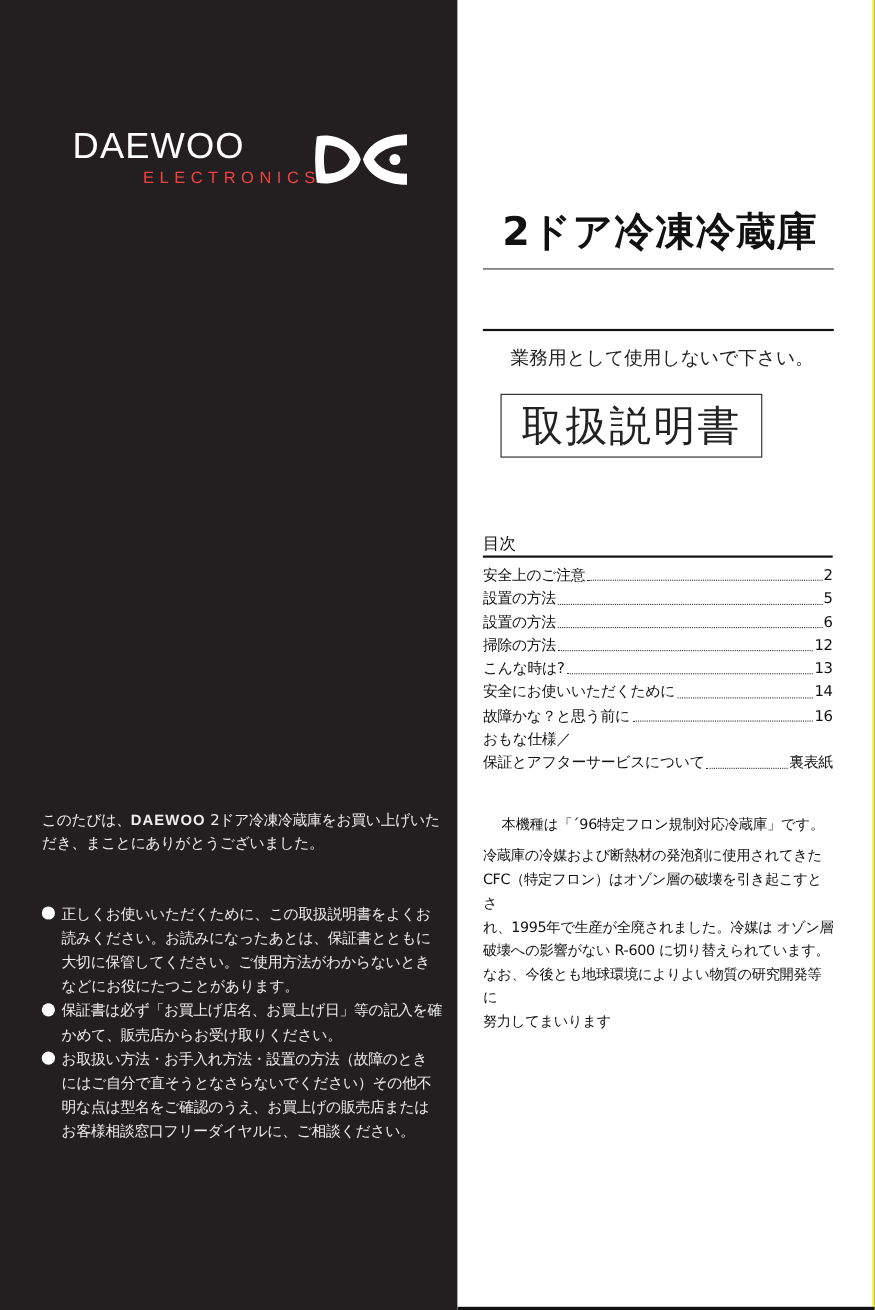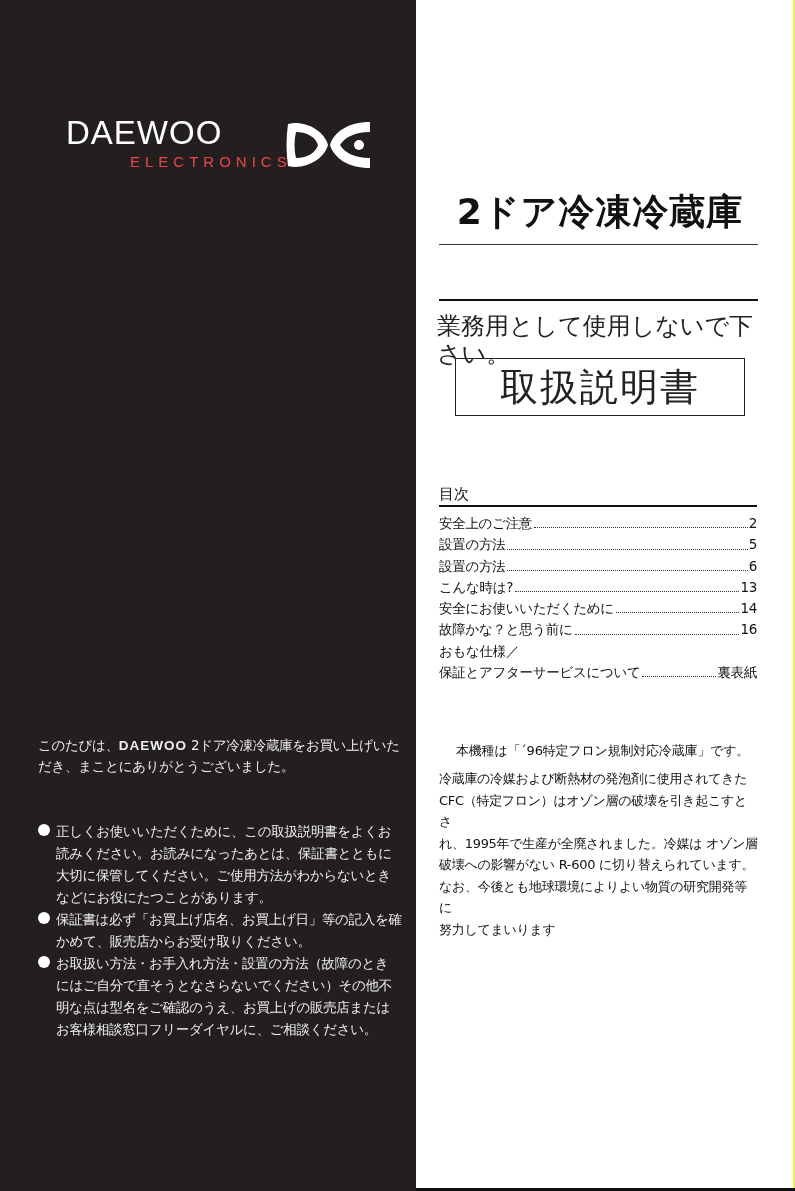--- a/index.html
+++ b/index.html
@@ -19,22 +19,22 @@
   .intro{position:absolute;left:38px;top:735px;width:364px;color:#eee;font-size:13.5px;line-height:21px;letter-spacing:-0.3px;}
   .intro .brand{font-family:"Liberation Sans",sans-serif;font-weight:700;letter-spacing:1px;}
   .bullets{position:absolute;left:38px;top:820px;width:364px;color:#eee;font-size:13.5px;line-height:22px;letter-spacing:-0.3px;}
   .bullet{position:relative;padding-left:18px;margin:0;}
   .bullet .dot{position:absolute;left:0;top:4px;width:12px;height:12px;border-radius:50%;background:#fff;}
 
   
   .title{position:absolute;left:440px;top:190px;width:320px;text-align:center;font-size:36px;font-weight:900;color:#111;letter-spacing:1px;line-height:44px;font-family:"DejaVu Sans",sans-serif;}
   .rule1{position:absolute;left:439px;top:244px;width:319px;height:1px;background:#333;}
   .rule2{position:absolute;left:439px;top:299px;width:319px;height:2px;background:#111;}
-  .notice{position:absolute;left:437px;top:312px;width:330px;font-size:24px;color:#222;line-height:28px;letter-spacing:0px;}
-  .manual-box{position:absolute;left:455px;top:358px;width:290px;height:58px;border:1.5px solid #222;box-sizing:border-box;text-align:center;font-size:38px;line-height:56px;color:#222;letter-spacing:2px;}
+  .notice{position:absolute;left:437px;top:312px;width:330px;font-size:17px;color:#222;line-height:28px;letter-spacing:0px;text-align:center;}
+  .manual-box{position:absolute;left:455px;top:358px;width:238px;height:58px;border:1.5px solid #222;box-sizing:border-box;text-align:center;font-size:38px;line-height:56px;color:#222;letter-spacing:2px;}
 
   .toc-head{position:absolute;left:439px;top:484px;font-size:15px;color:#111;line-height:20px;}
   .toc-rule{position:absolute;left:439px;top:505px;width:318px;height:1.5px;background:#111;}
   .toc{position:absolute;left:439px;top:513px;width:318px;}
   .toc-item{display:flex;align-items:flex-end;font-size:13.5px;color:#111;line-height:21.3px;height:21.3px;letter-spacing:-0.3px;}
   .toc-item .lbl{white-space:nowrap;}
   .toc-item .dots{flex:1;border-bottom:1.5px dotted #333;margin:0 1px 6px 2px;}
   .toc-item .pg{white-space:nowrap;}
   .toc-item.nodots .dots{border:none;}
 
@@ -86,20 +86,25 @@
       <span class="lbl">設置の方法</span>
       <span class="dots"></span>
       <span class="pg">5</span>
     </div>
   <div class="toc-item">
       <span class="lbl">設置の方法</span>
       <span class="dots"></span>
       <span class="pg">6</span>
     </div>
   <div class="toc-item">
+      <span class="lbl">掃除の方法</span>
+      <span class="dots"></span>
+      <span class="pg">12</span>
+    </div>
+  <div class="toc-item">
       <span class="lbl">こんな時は?</span>
       <span class="dots"></span>
       <span class="pg">13</span>
     </div>
   <div class="toc-item">
       <span class="lbl">安全にお使いいただくために</span>
       <span class="dots"></span>
       <span class="pg">14</span>
     </div>
   <div class="toc-item">

